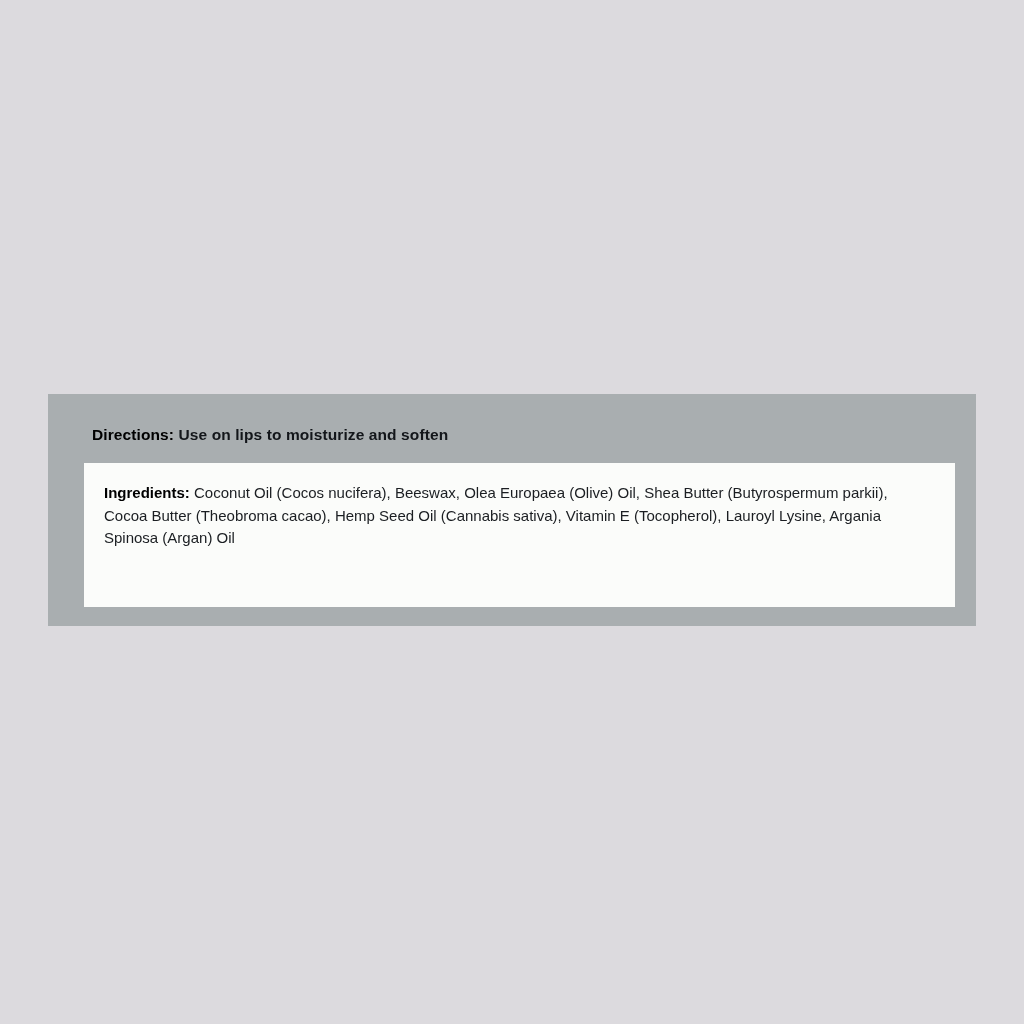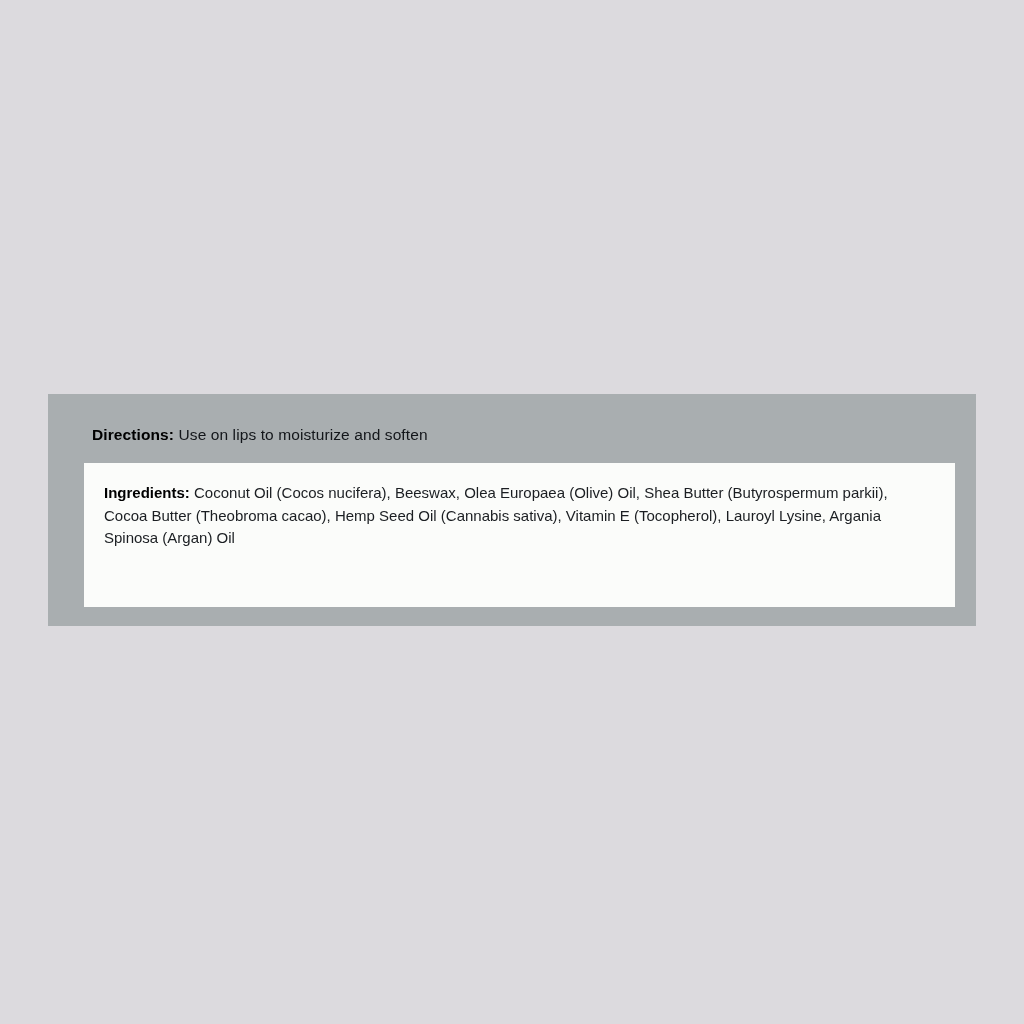--- a/index.html
+++ b/index.html
@@ -31,21 +31,21 @@
     color: #13161a;
     letter-spacing: 0.1px;
     white-space: nowrap;
   }
   .directions-label {
     font-weight: bold;
     font-size: 15.5px;
     color: #000000;
   }
   .directions-text {
-    font-weight: normal;
+    font-weight: bold;
   }
 
   .info-card {
     position: absolute;
     left: 36px;
     top: 69px;
     width: 855px;
     height: 128px;
     background: #fbfcfa;
     padding: 8px;

